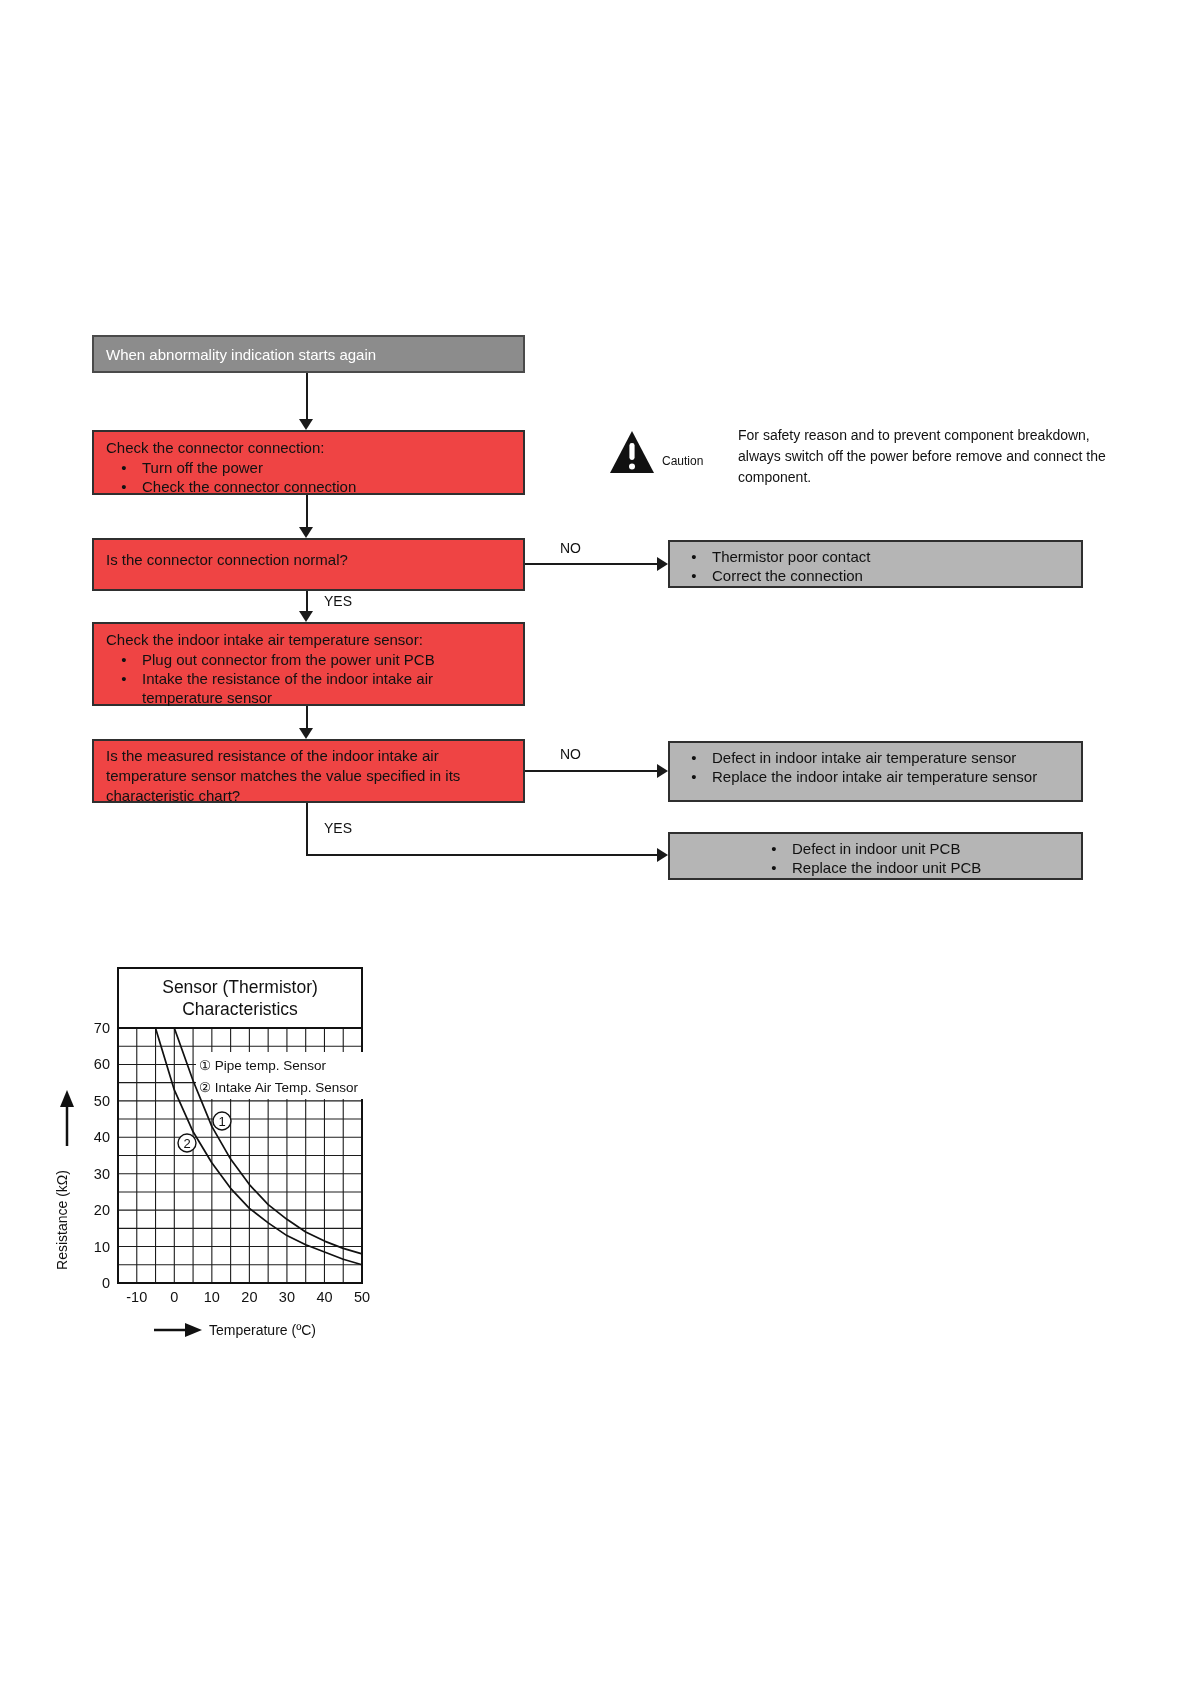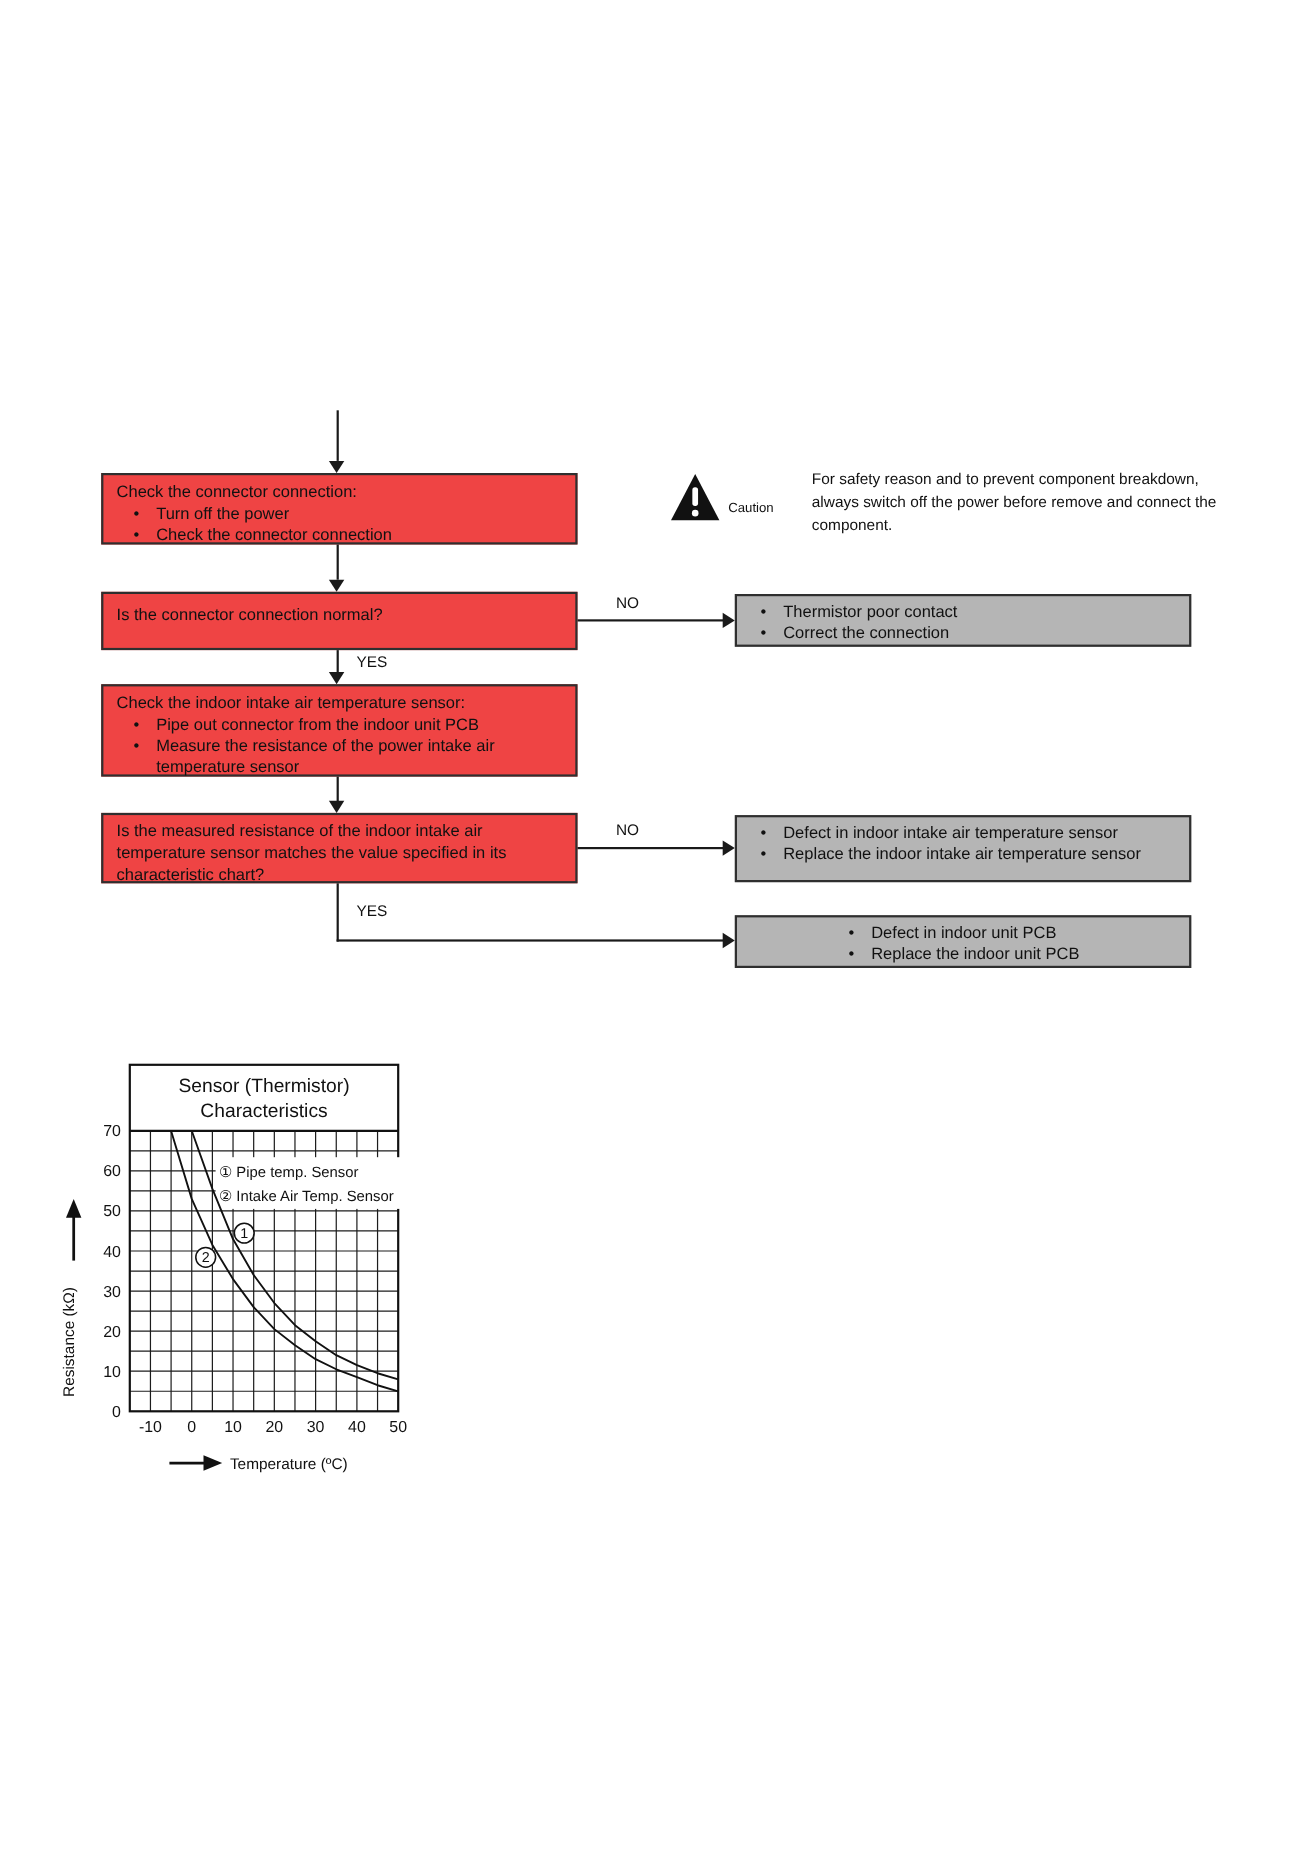--- a/index.html
+++ b/index.html
@@ -22,20 +22,23 @@
   .caution-wrap{position:absolute;left:608px;top:430px;width:48px;height:46px}
   .caution-label{position:absolute;left:662px;top:454px;font-size:12px;font-weight:normal}
   .caution-text{position:absolute;left:738px;top:425px;width:382px;font-size:14px;line-height:21px}
   svg text{font-family:"Liberation Sans",sans-serif;fill:#111}
 </style>
 </head>
 <body>
 
 <div class="page">
 
+  <div class="box start-box" style="top:335px;height:38px">
+    <span>When abnormality indication starts again</span>
+  </div>
 
   <div class="vline" style="left:306px;top:373px;height:46px"></div>
   <div class="arr-d" style="left:299px;top:419px"></div>
 
   <div class="box" style="top:430px;height:65px">
     <div class="box-title">Check the connector connection:</div>
     <div class="bullet-row">
       <span class="bullet">•</span>
       <span>Turn off the power</span>
     </div>
@@ -77,25 +80,25 @@
   </div>
 
   <div class="vline" style="left:306px;top:591px;height:21px"></div>
   <div class="arr-d" style="left:299px;top:611px"></div>
   <div class="lbl" style="left:322px;top:593px">YES</div>
 
   <div class="box" style="top:622px;height:84px">
     <div class="box-title">Check the indoor intake air temperature sensor:</div>
     <div class="bullet-row">
       <span class="bullet">•</span>
-      <span>Pipe out connector from the indoor unit PCB</span>
+      <span>Plug out connector from the power unit PCB</span>
     </div>
     <div class="bullet-row">
       <span class="bullet">•</span>
-      <span>Measure the resistance of the power intake air temperature sensor</span>
+      <span>Intake the resistance of the indoor intake air temperature sensor</span>
     </div>
   </div>
 
   <div class="vline" style="left:306px;top:706px;height:23px"></div>
   <div class="arr-d" style="left:299px;top:728px"></div>
 
   <div class="box" style="top:739px;height:64px;padding-top:5px">
     <span>Is the measured resistance of the indoor intake air temperature sensor matches the value specified in its characteristic chart?</span>
   </div>
 

